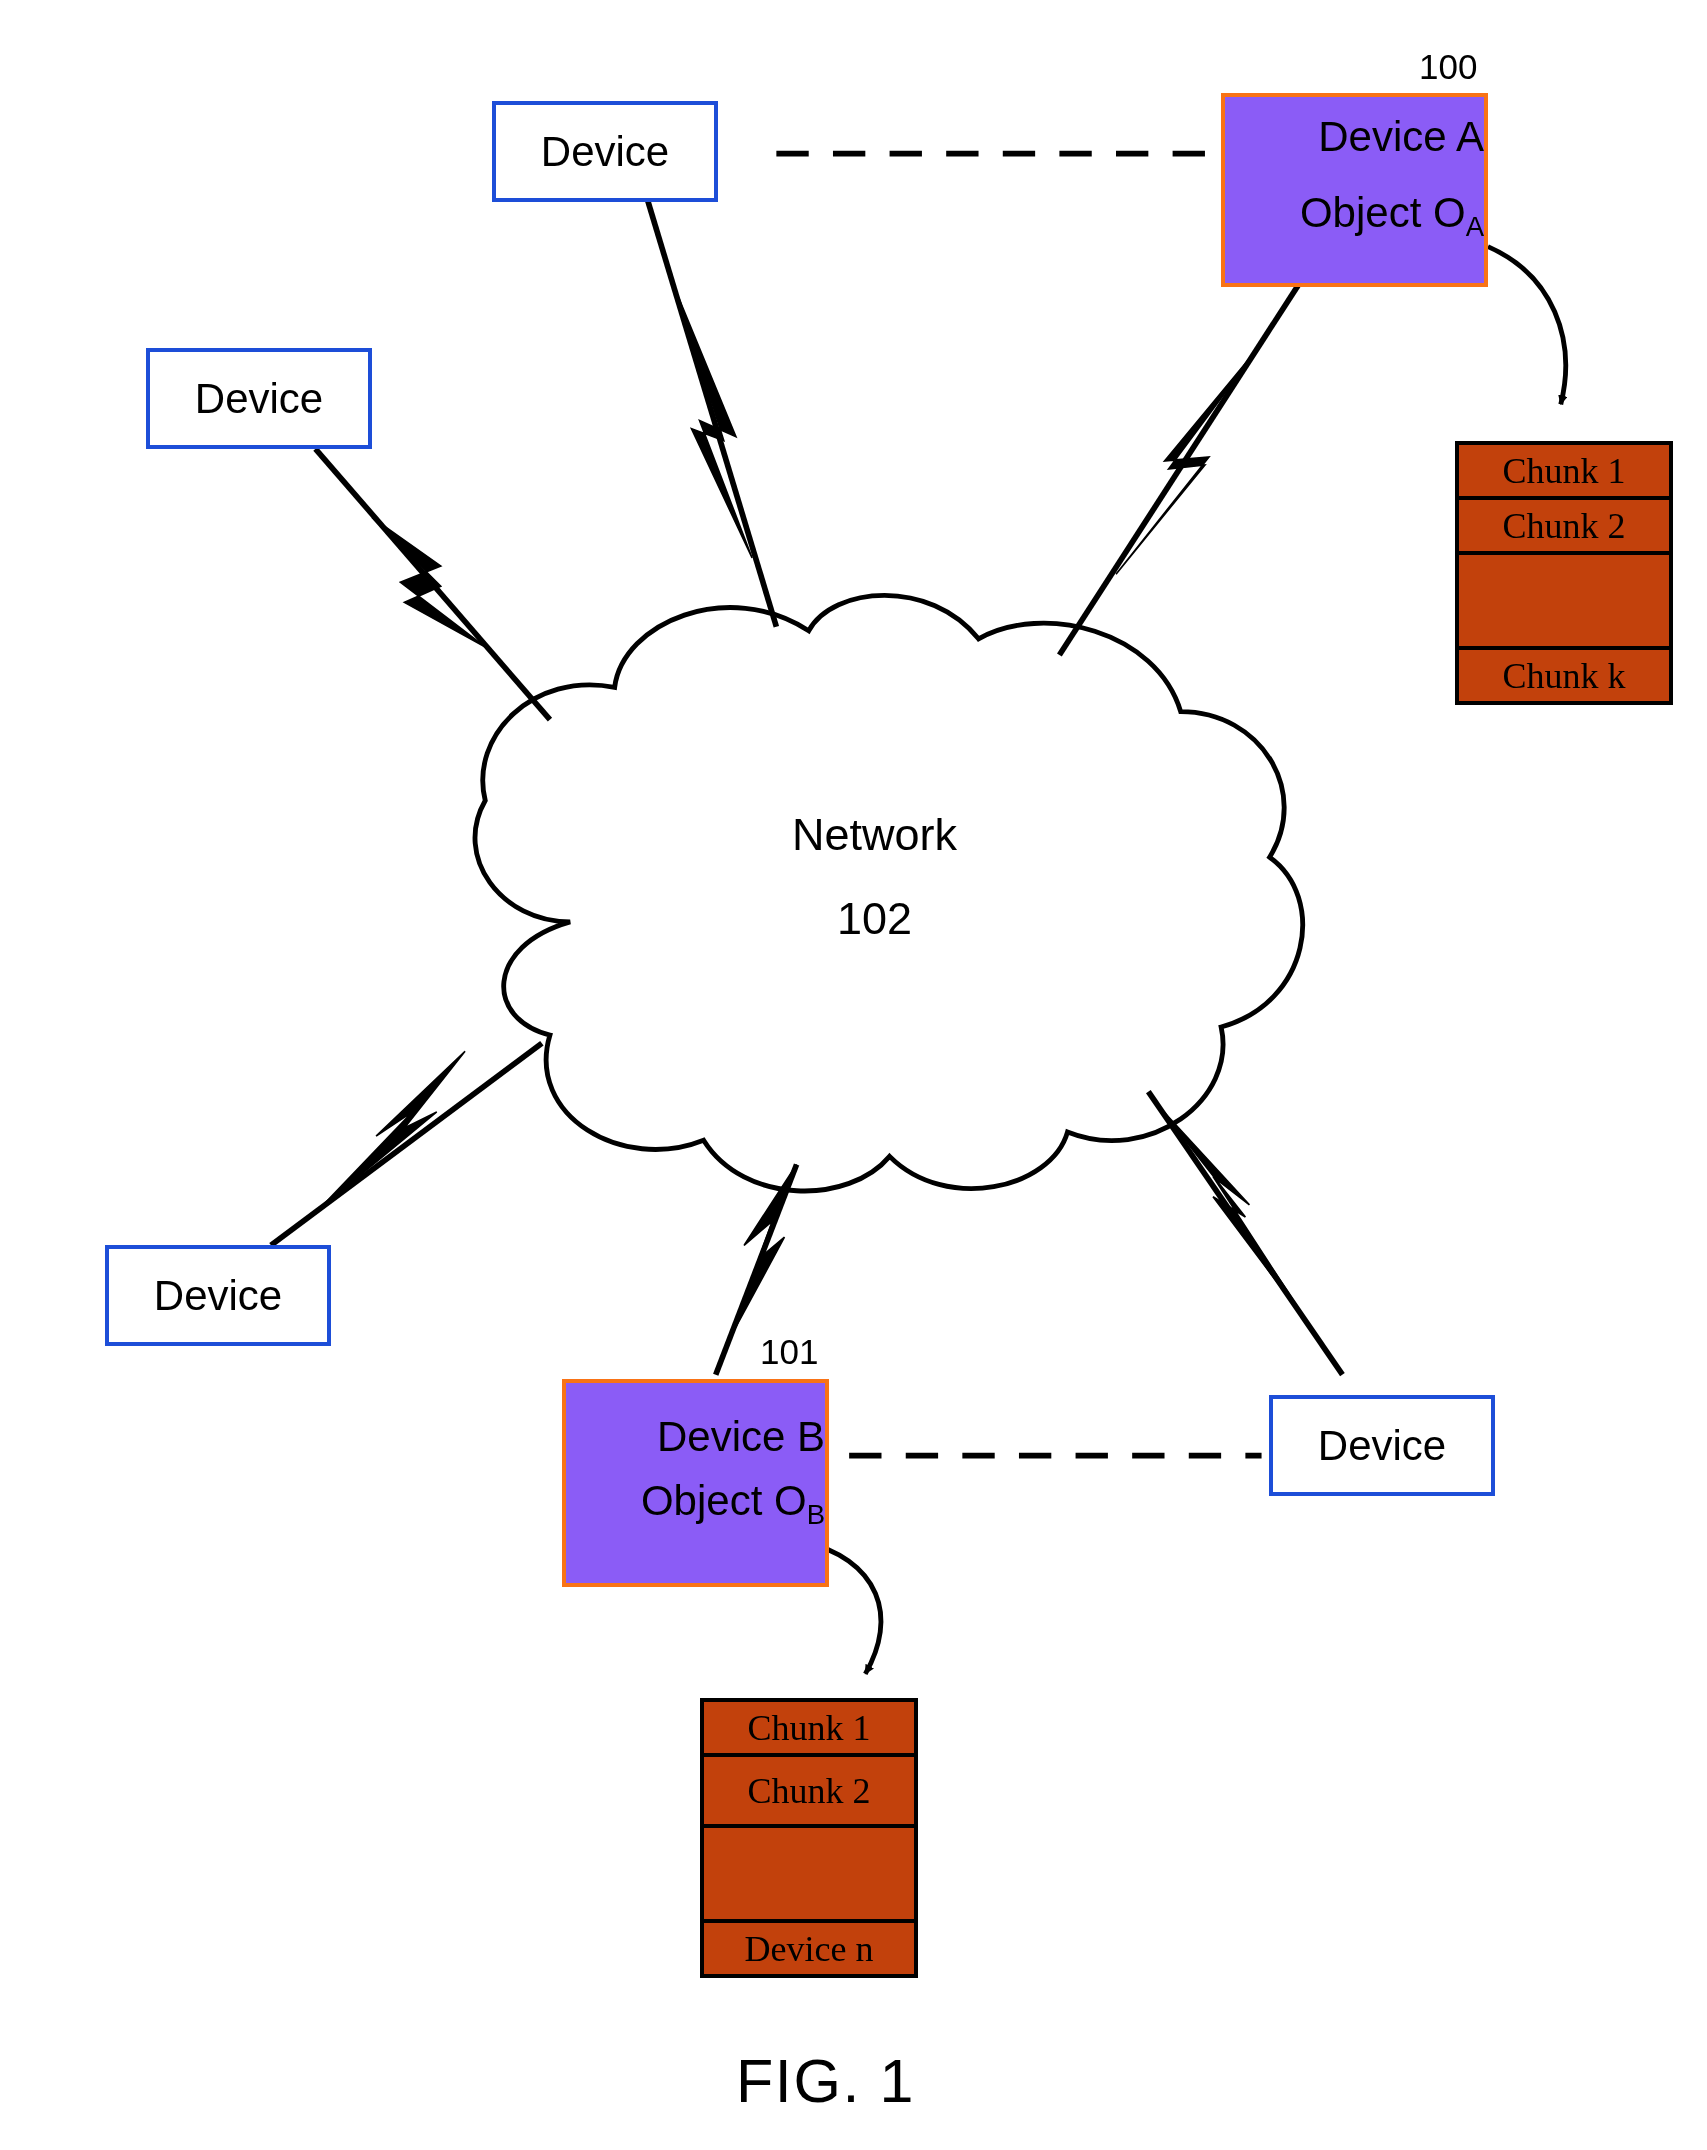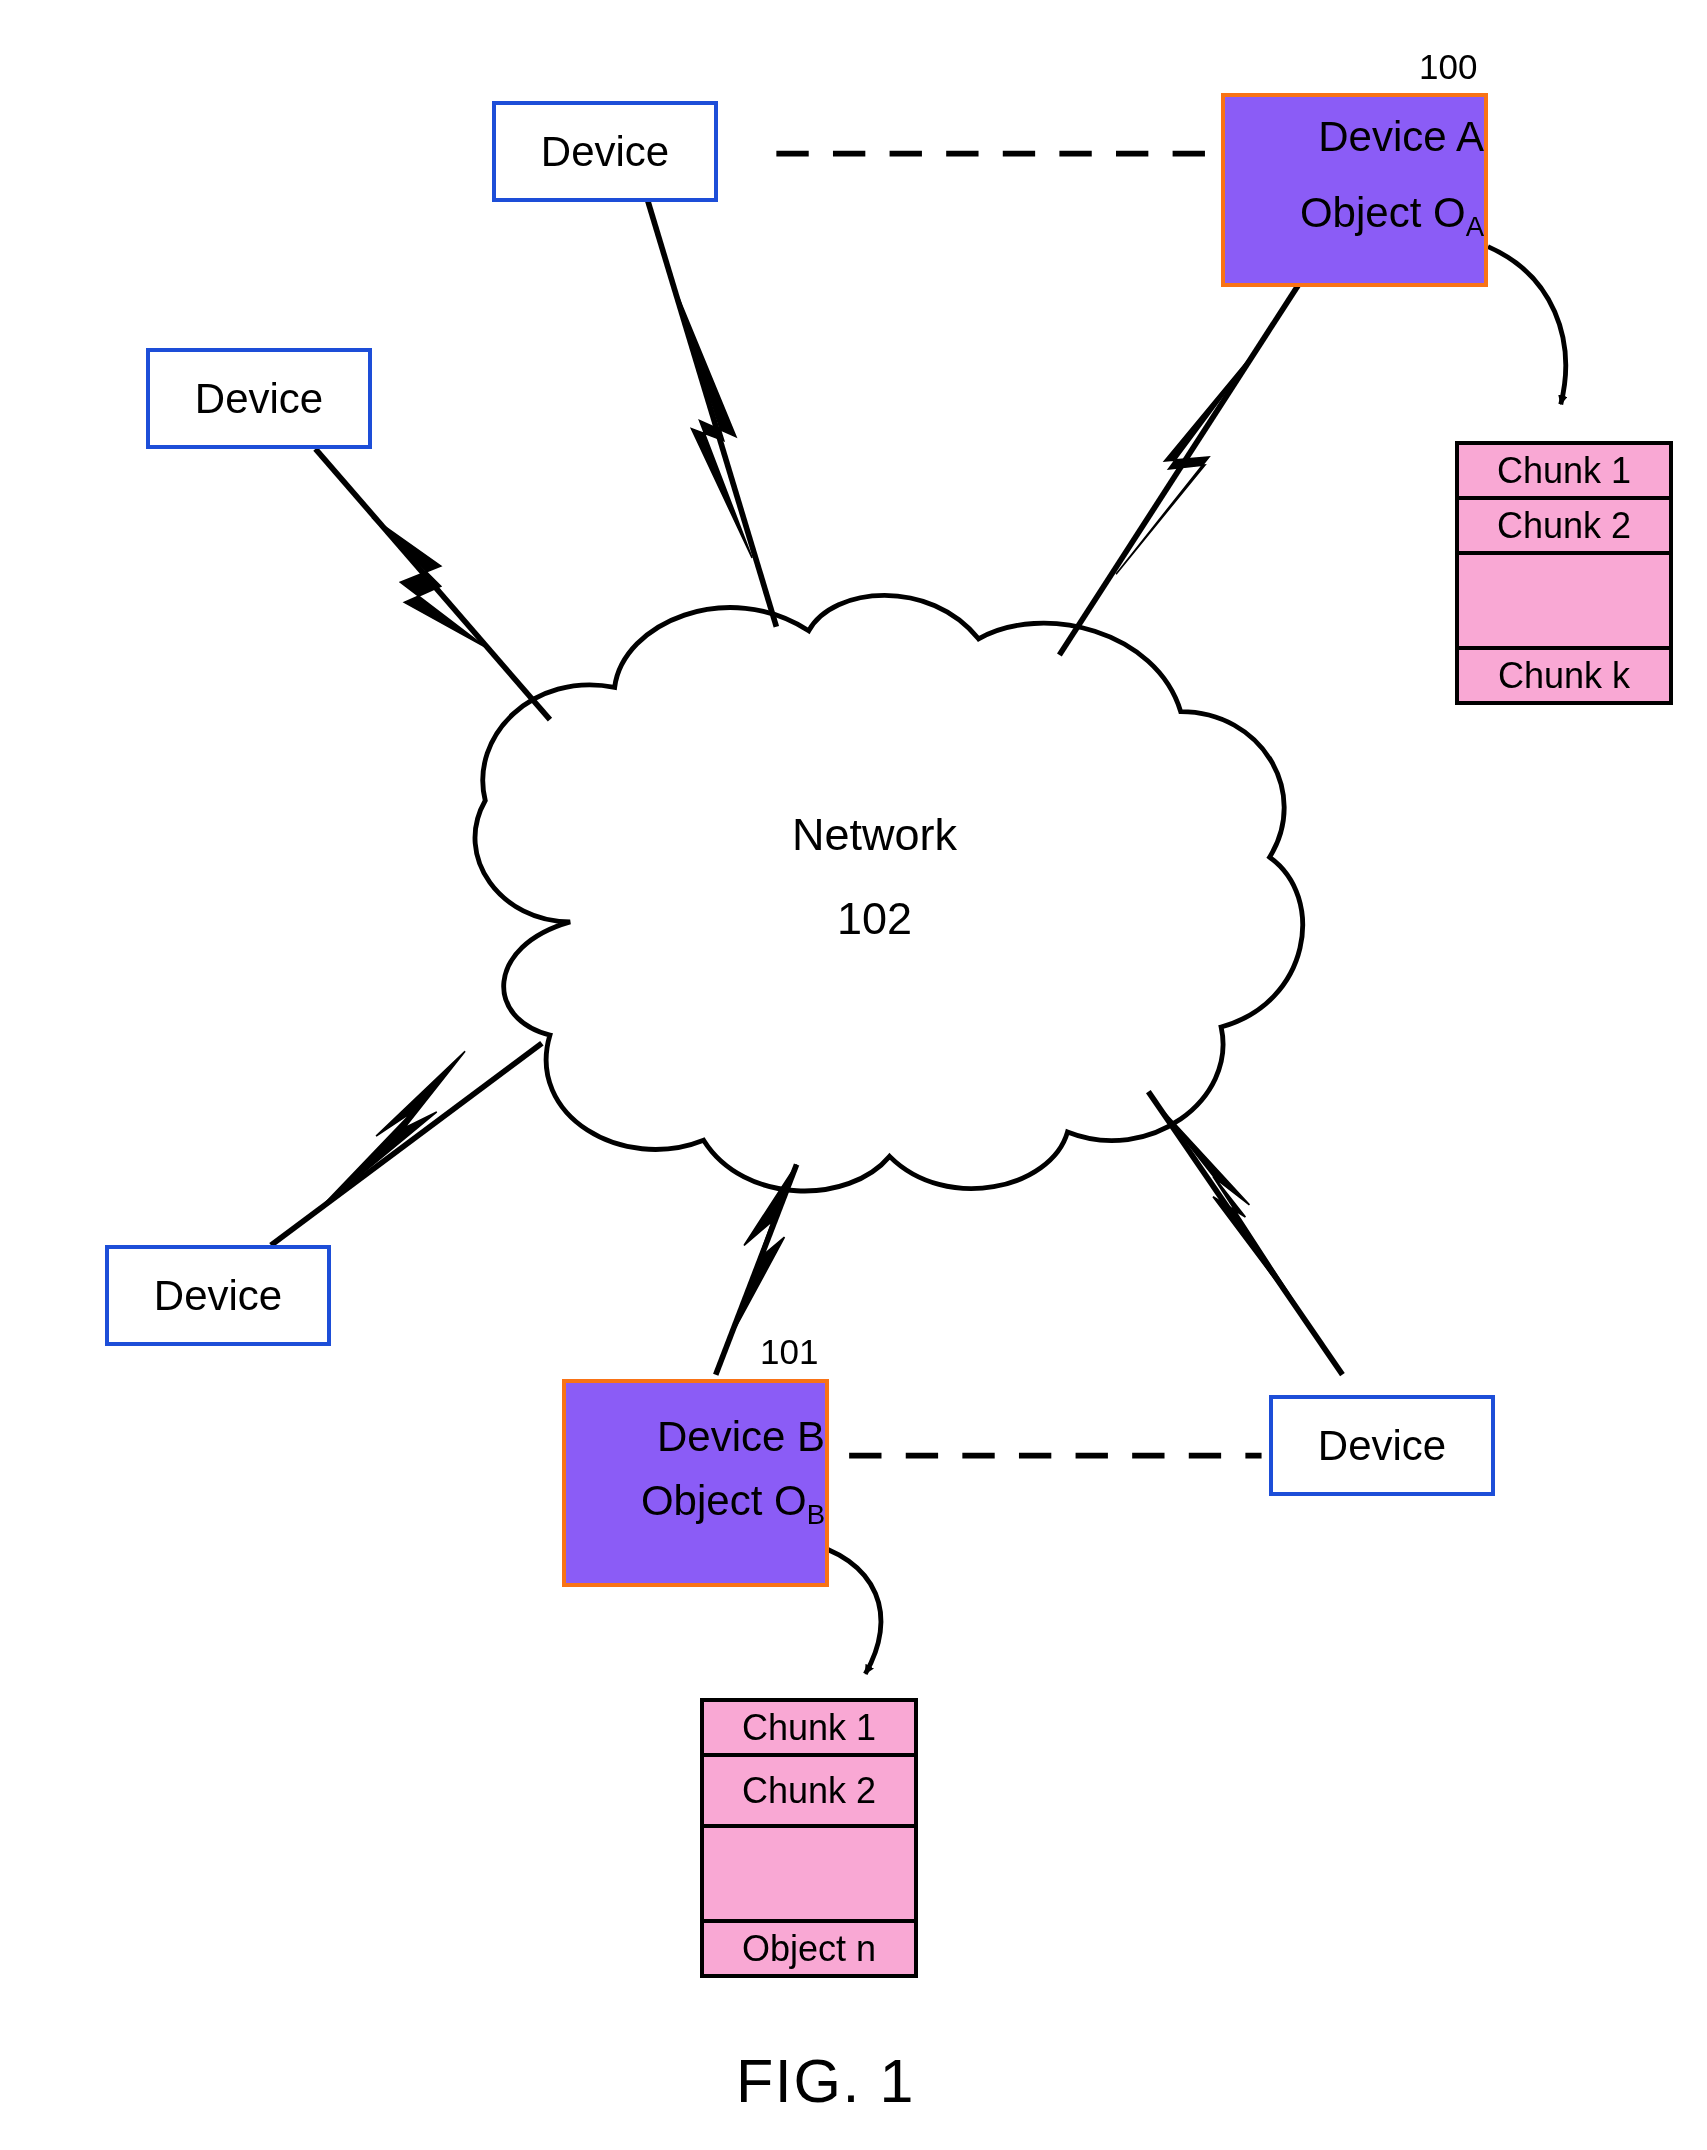--- a/index.html
+++ b/index.html
@@ -28,21 +28,22 @@
     text-align: right;
   }
   .device-label {
     font-size: 42px;
   }
   .object-label {
     font-size: 42px;
   }
   .chunk-table {
     border-collapse: collapse;
-    background: #f9a8d4;
+    background: #c2410c;
+    font-family: Liberation Serif, serif;
   }
   .chunk-table td {
     border: 4px solid #000;
     text-align: center;
     font-size: 36px;
   }
   .chunk-ellipsis-cell {
     height: 89px;
     line-height: 1;
   }
@@ -197,21 +198,21 @@
         <tr>
           <td style="height:49px;">Chunk 1</td>
         </tr>
     <tr>
           <td style="height:65px;">Chunk 2</td>
         </tr>
     <tr>
           <td class="chunk-ellipsis-cell">&nbsp;</td>
         </tr>
     <tr>
-          <td style="height:49px;">Object n</td>
+          <td style="height:49px;">Device n</td>
         </tr>
   </tbody>
     </table>
 
   <div class="abs fig-caption" style="left:736px; top:2046px;">FIG. 1</div>
 
 </div>
 
 
 </body></html>

